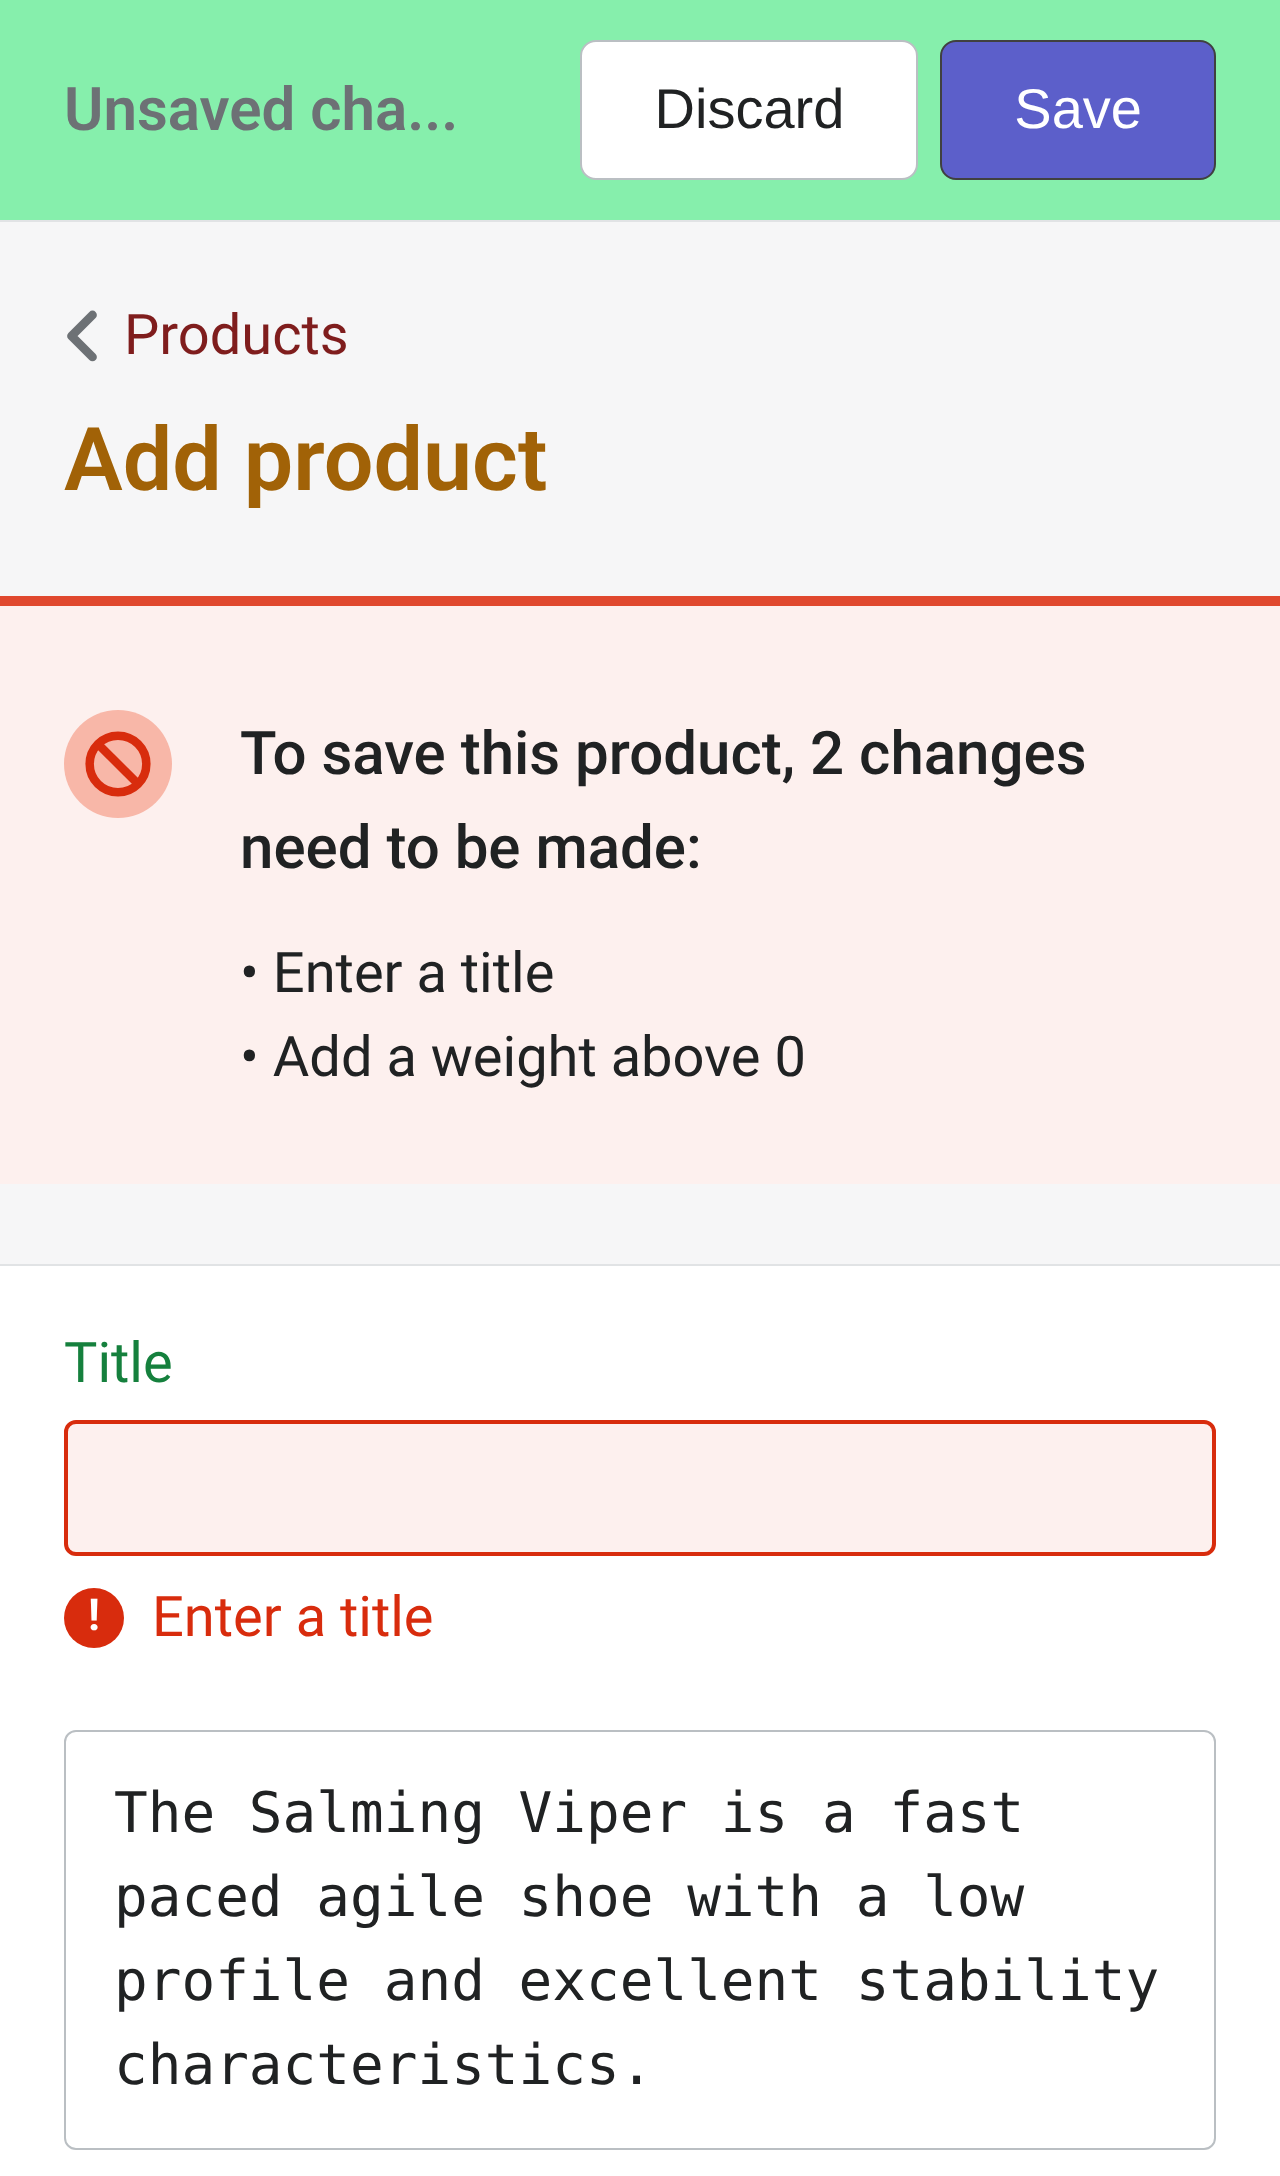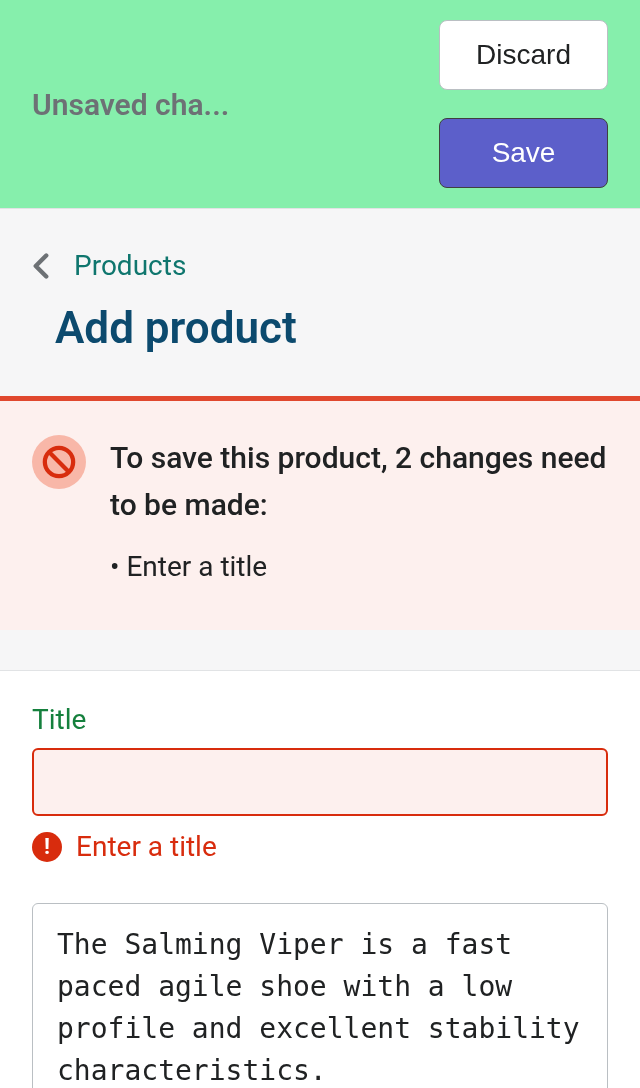--- a/index.html
+++ b/index.html
@@ -26,22 +26,21 @@
       font-size: 30px;
       font-weight: 600;
       color: #6d7175;
       white-space: nowrap;
       overflow: hidden;
       text-overflow: ellipsis;
       max-width: 240px;
     }
     .top-bar-actions {
       display: flex;
-      gap: 28px;
-      flex-direction: column;
+      gap: 11px;
     }
     .btn {
       font-size: 28px;
       font-weight: 500;
       padding: 18px 36px;
       border-radius: 8px;
       cursor: pointer;
       border: none;
     }
     .btn-discard {
@@ -53,42 +52,41 @@
       background: #5c5fca;
       color: #ffffff;
       border: 1px solid #404040;
     }
     .page-header {
       padding: 40px 32px 42px;
     }
     .breadcrumb {
       display: flex;
       align-items: center;
-      gap: 24px;
-      color: #0f766e;
+      gap: 12px;
+      color: #7f1d1d;
       font-size: 28px;
       margin-bottom: 20px;
       cursor: pointer;
     }
     .breadcrumb svg {
       width: 18px;
       height: 28px;
     }
     .page-title {
       font-size: 44px;
       font-weight: 600;
-      color: #0c4a6e;
-      margin-left: 23px;
+      color: #a16207;
     }
     .banner {
       background: #fdf0ee;
       border-top: 5px solid #e0482e;
-      padding: 34px 32px 42px;
-      display: flex;
-      gap: 24px;
+      padding: 52px 32px 42px;
+      display: flex;
+      gap: 34px;
       justify-content: center;
     }
     .banner-icon {
       width: 54px;
       height: 54px;
       background: #f8b7a8;
       border-radius: 50%;
       display: flex;
       align-items: center;
       justify-content: center;
@@ -204,20 +202,21 @@
   <div class="banner-icon">
     <svg viewBox="0 0 24 24" fill="none">
       <circle cx="12" cy="12" r="10" stroke="#d82c0d" stroke-width="3"></circle>
       <line x1="5" y1="5" x2="19" y2="19" stroke="#d82c0d" stroke-width="3"></line>
     </svg>
   </div>
   <div class="banner-content">
     <div class="banner-heading">To save this product, 2 changes need to be made:</div>
     <ul class="banner-list">
       <li>Enter a title</li>
+      <li>Add a weight above 0</li>
     </ul>
   </div>
 </div>
 
 <div class="form-section">
   <div class="field-group">
     <label class="form-label">Title</label>
     <input type="text" class="form-input cursor-blink" value="" style="">
     <div class="field-error">
       <div class="field-error-icon">!</div>

